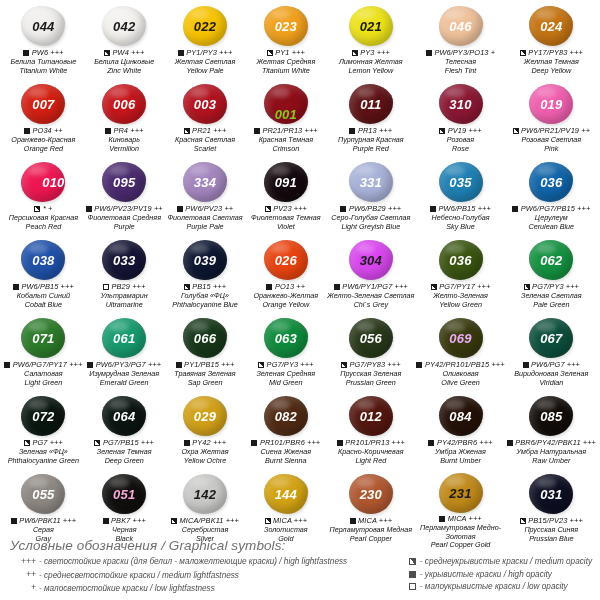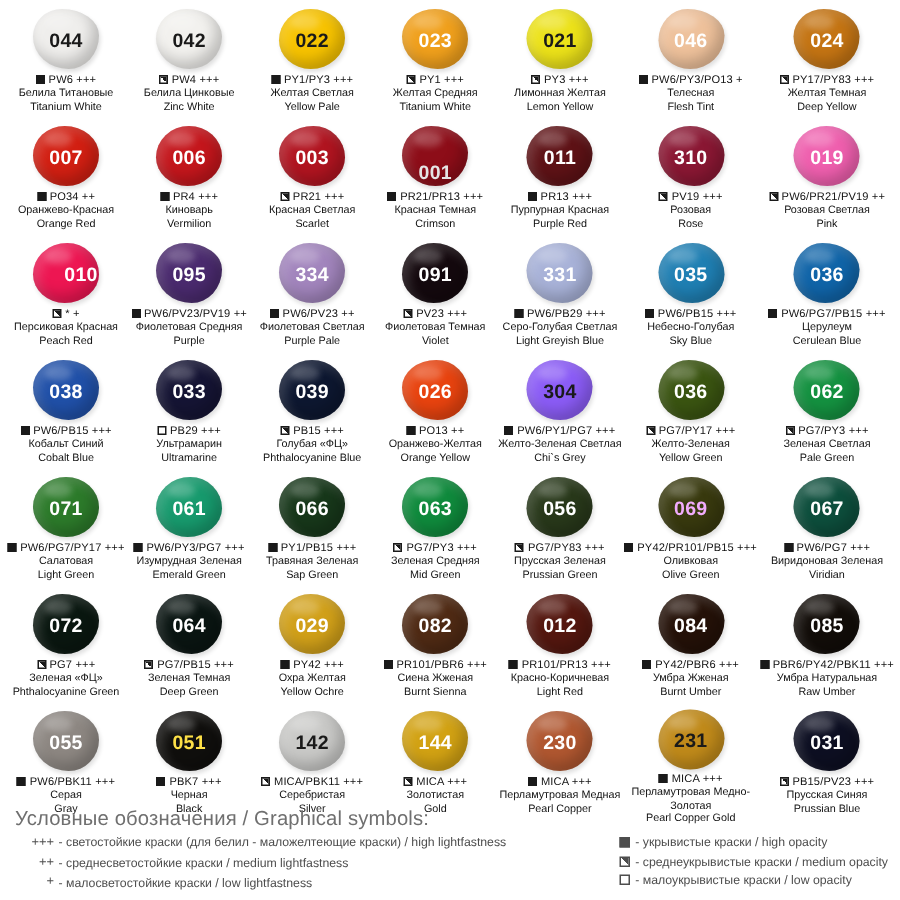--- a/index.html
+++ b/index.html
@@ -6,20 +6,21 @@
   body{
     width:600px;height:600px;overflow:hidden;
     background:#ffffff;
     font-family:"Liberation Sans","DejaVu Sans",sans-serif;
     color:#1a1a1a;
     -webkit-font-smoothing:antialiased;
   }
   #chart{
     width:600px;height:600px;position:relative;box-sizing:border-box;
     padding:4px 3px 0 3px;
+    font-style:italic;
   }
   .grid{
     display:grid;
     grid-template-columns:repeat(7,1fr);
     row-gap:0px;
   }
   .cell{
     position:relative;
     display:flex;flex-direction:column;align-items:center;
     padding:0 1px;
@@ -272,21 +273,21 @@
             <span class="opacity-ico half"></span>
             <span>PR21 +++</span>
           </div>
           <div class="nm-ru">Красная Светлая</div>
           <div class="nm-en">Scarlet</div>
         </div>
       </div>
       <div class="cell">
         <div class="blob-wrap">
           <div class="blob" style="background: rgb(141, 13, 24); border-radius: 44% 56% 49% 51% / 49% 44% 56% 51%;">
-            <span class="code" style="color: #e5e5e5; margin-top: 21px;">001</span>
+            <span class="code" style="color: #84cc16; margin-top: 21px;">001</span>
           </div>
         </div>
         <div class="info">
           <div class="pigline">
             <span class="opacity-ico full"></span>
             <span>PR21/PR13 +++</span>
           </div>
           <div class="nm-ru">Красная Темная</div>
           <div class="nm-en">Crimson</div>
         </div>
@@ -496,21 +497,21 @@
           <div class="pigline">
             <span class="opacity-ico full"></span>
             <span>PO13 ++</span>
           </div>
           <div class="nm-ru">Оранжево-Желтая</div>
           <div class="nm-en">Orange Yellow</div>
         </div>
       </div>
       <div class="cell">
         <div class="blob-wrap">
-          <div class="blob" style="background: #8b5cf6; border-radius: 44% 56% 49% 51% / 49% 44% 56% 51%;">
+          <div class="blob" style="background: #d946ef; border-radius: 44% 56% 49% 51% / 49% 44% 56% 51%;">
             <span class="code" style="color: rgb(26, 26, 26);">304</span>
           </div>
         </div>
         <div class="info">
           <div class="pigline">
             <span class="opacity-ico full"></span>
             <span>PW6/PY1/PG7 +++</span>
           </div>
           <div class="nm-ru">Желто-Зеленая Светлая</div>
           <div class="nm-en">Chi`s Grey</div>
@@ -767,21 +768,21 @@
             <span class="opacity-ico full"></span>
             <span>PW6/PBK11 +++</span>
           </div>
           <div class="nm-ru">Серая</div>
           <div class="nm-en">Gray</div>
         </div>
       </div>
       <div class="cell">
         <div class="blob-wrap">
           <div class="blob" style="background: rgb(16, 15, 13); border-radius: 50% 50% 49% 51% / 49% 50% 50% 51%;">
-            <span class="code" style="color: #fde047;">051</span>
+            <span class="code" style="color: #f9a8d4;">051</span>
           </div>
         </div>
         <div class="info">
           <div class="pigline">
             <span class="opacity-ico full"></span>
             <span>PBK7 +++</span>
           </div>
           <div class="nm-ru">Черная</div>
           <div class="nm-en">Black</div>
         </div>
@@ -876,29 +877,29 @@
             <span>- среднесветостойкие краски / medium lightfastness</span>
           </div>
           <div class="legend-row">
             <span class="sym">+</span>
             <span>- малосветостойкие краски / low lightfastness</span>
           </div>
         </div>
       <div class="legend-col right">
           <div class="legend-row">
             <span class="sym">
+              <span class="sq half"></span>
+            </span>
+            <span>- среднеукрывистые краски / medium opacity</span>
+          </div>
+          <div class="legend-row">
+            <span class="sym">
               <span class="sq full"></span>
             </span>
             <span>- укрывистые краски / high opacity</span>
-          </div>
-          <div class="legend-row">
-            <span class="sym">
-              <span class="sq half"></span>
-            </span>
-            <span>- среднеукрывистые краски / medium opacity</span>
           </div>
           <div class="legend-row">
             <span class="sym">
               <span class="sq none"></span>
             </span>
             <span>- малоукрывистые краски / low opacity</span>
           </div>
         </div>
     </div>
   </div>

